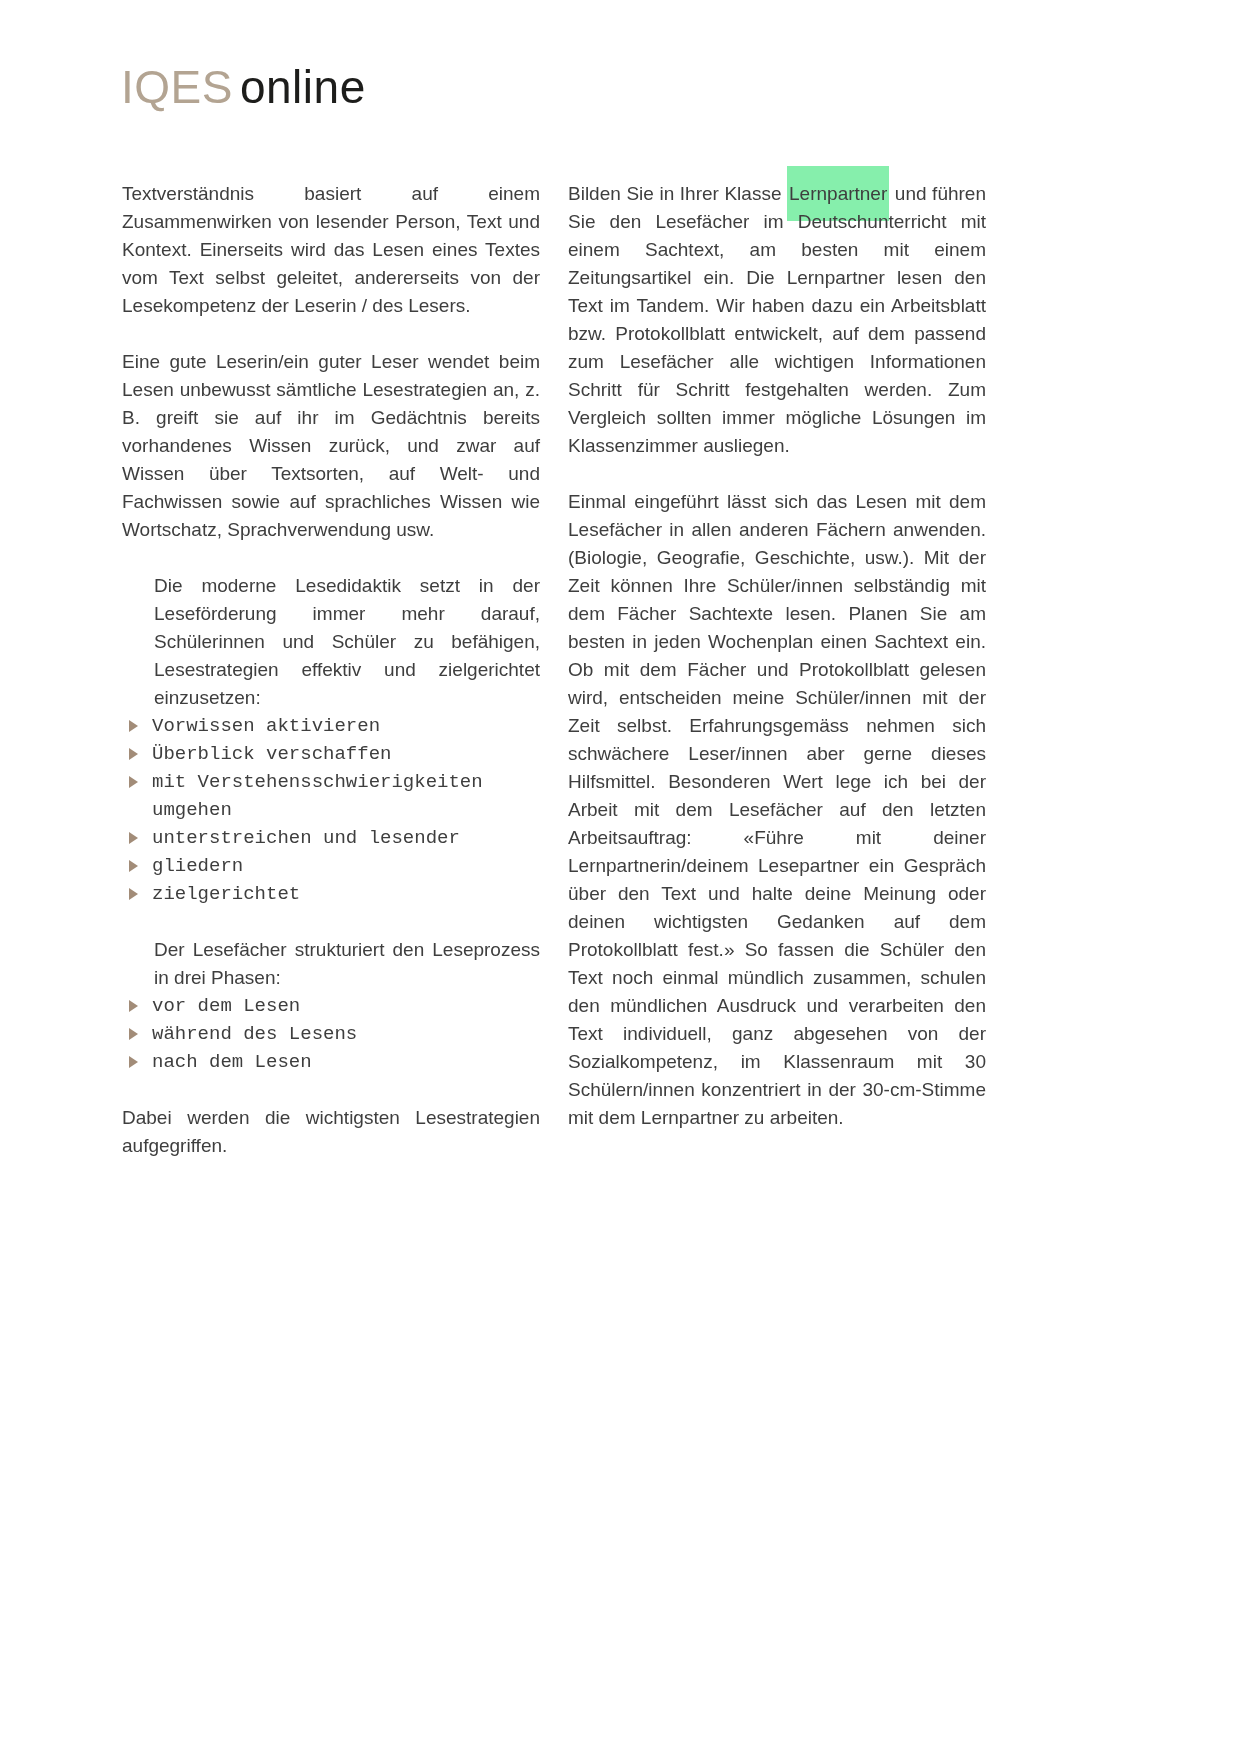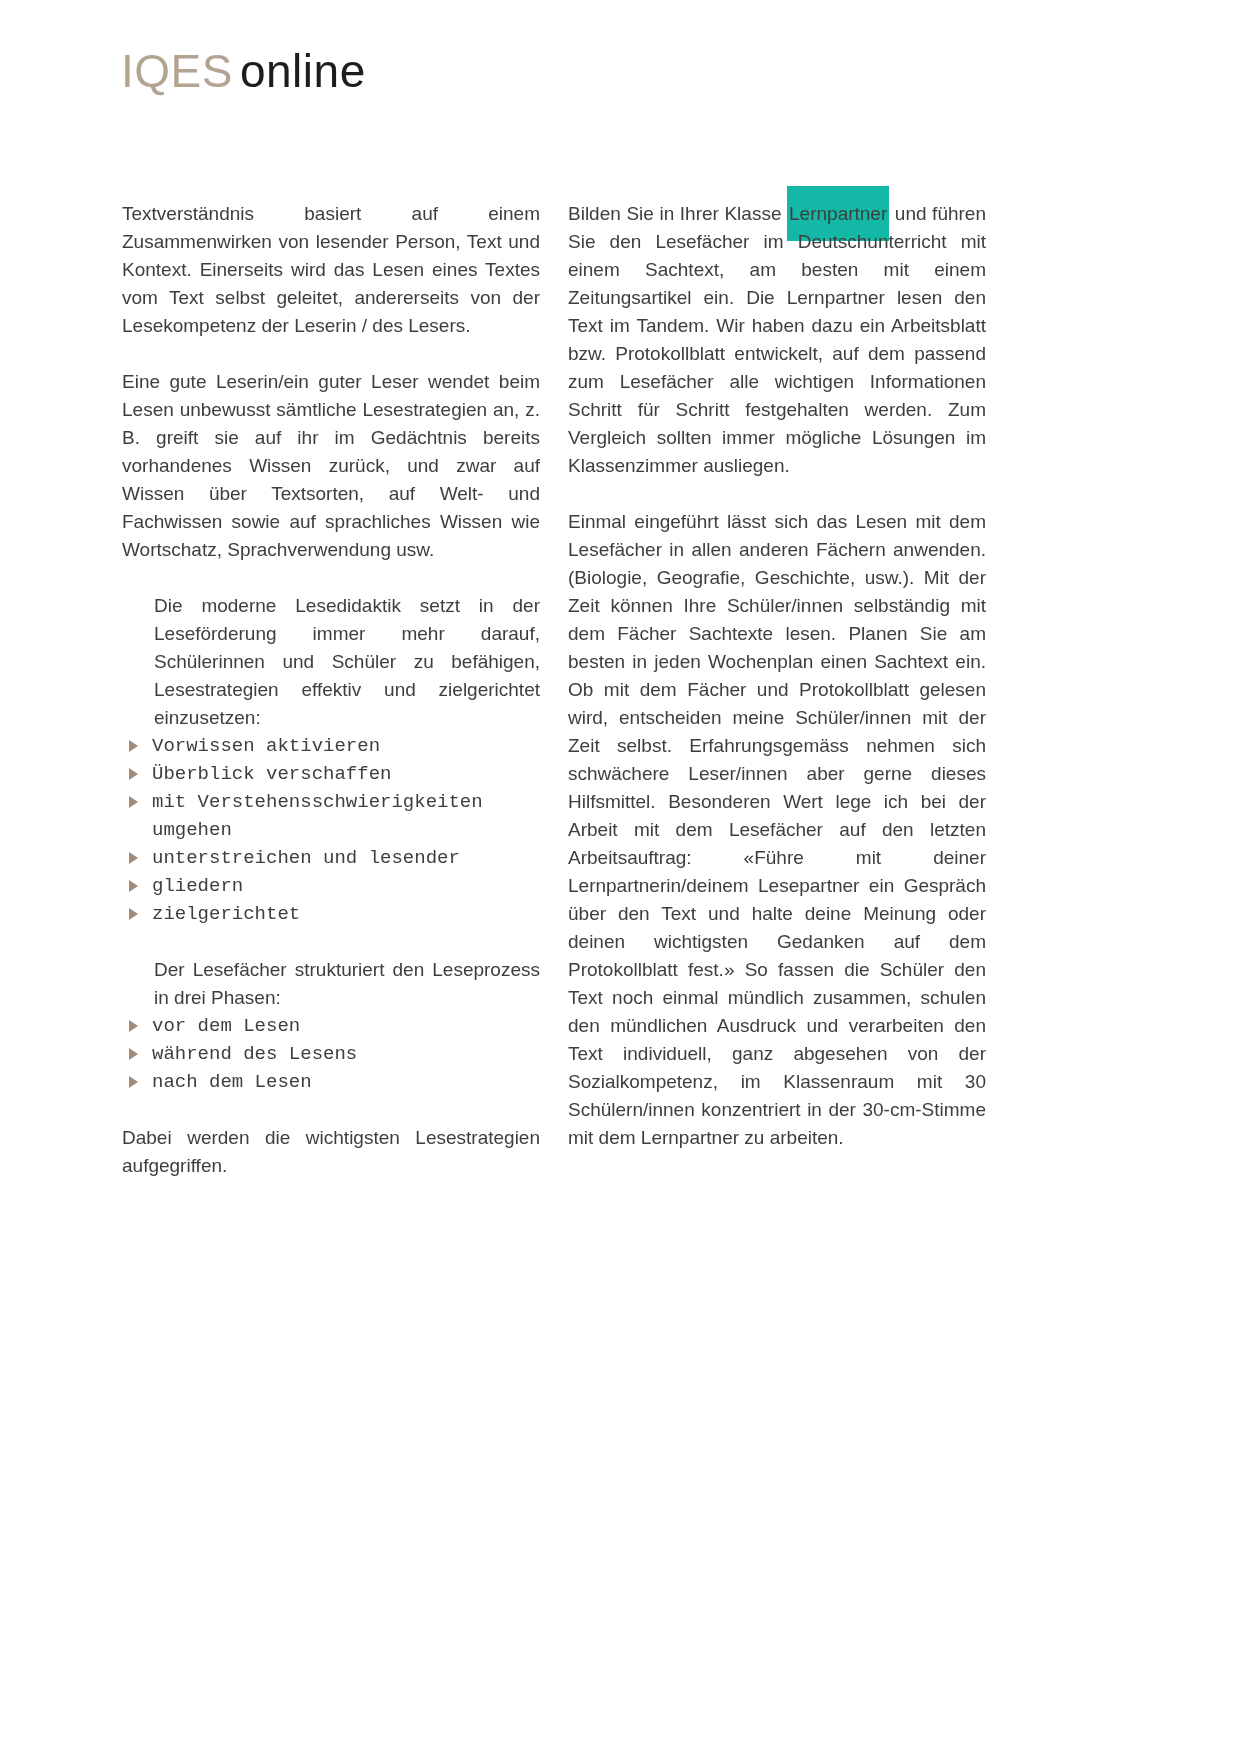--- a/index.html
+++ b/index.html
@@ -12,35 +12,35 @@
     width: 1240px;
     height: 1754px;
     background: #ffffff;
     font-family: "Liberation Sans", sans-serif;
     overflow: hidden;
   }
   
   .logo {
     position: absolute;
     left: 121px;
-    top: 48px;
+    top: 64px;
     font-size: 46px;
     line-height: 1;
     font-weight: 300;
     letter-spacing: 0.5px;
     white-space: nowrap;
   }
   .logo-iqes   { color: #b3a492; }
   .logo-online { color: #1d1d1b; margin-left: 7px; }
 
   
   .columns {
     position: absolute;
     left: 122px;
-    top: 200px;
+    top: 180px;
     width: 864px;
     display: flex;
     gap: 28px;
   }
   .col {
     width: 418px;
     color: #3e3e3e;
     font-size: 19px;
     line-height: 28px;
     text-align: justify;
@@ -62,21 +62,21 @@
     position: absolute;
     left: 7px;
     top: 8px;
     width: 0;
     height: 0;
     border-left: 9px solid #a28c78;
     border-top: 6px solid transparent;
     border-bottom: 6px solid transparent;
   }
   .hl {
-    background: #14b8a6;
+    background: #86efac;
     padding: 17px 2px;
   }
 </style>
 </head>
 <body>
 
 <div class="page">
 
   <header class="logo">
     <span class="logo-iqes">IQES</span><span class="logo-online">online</span>

